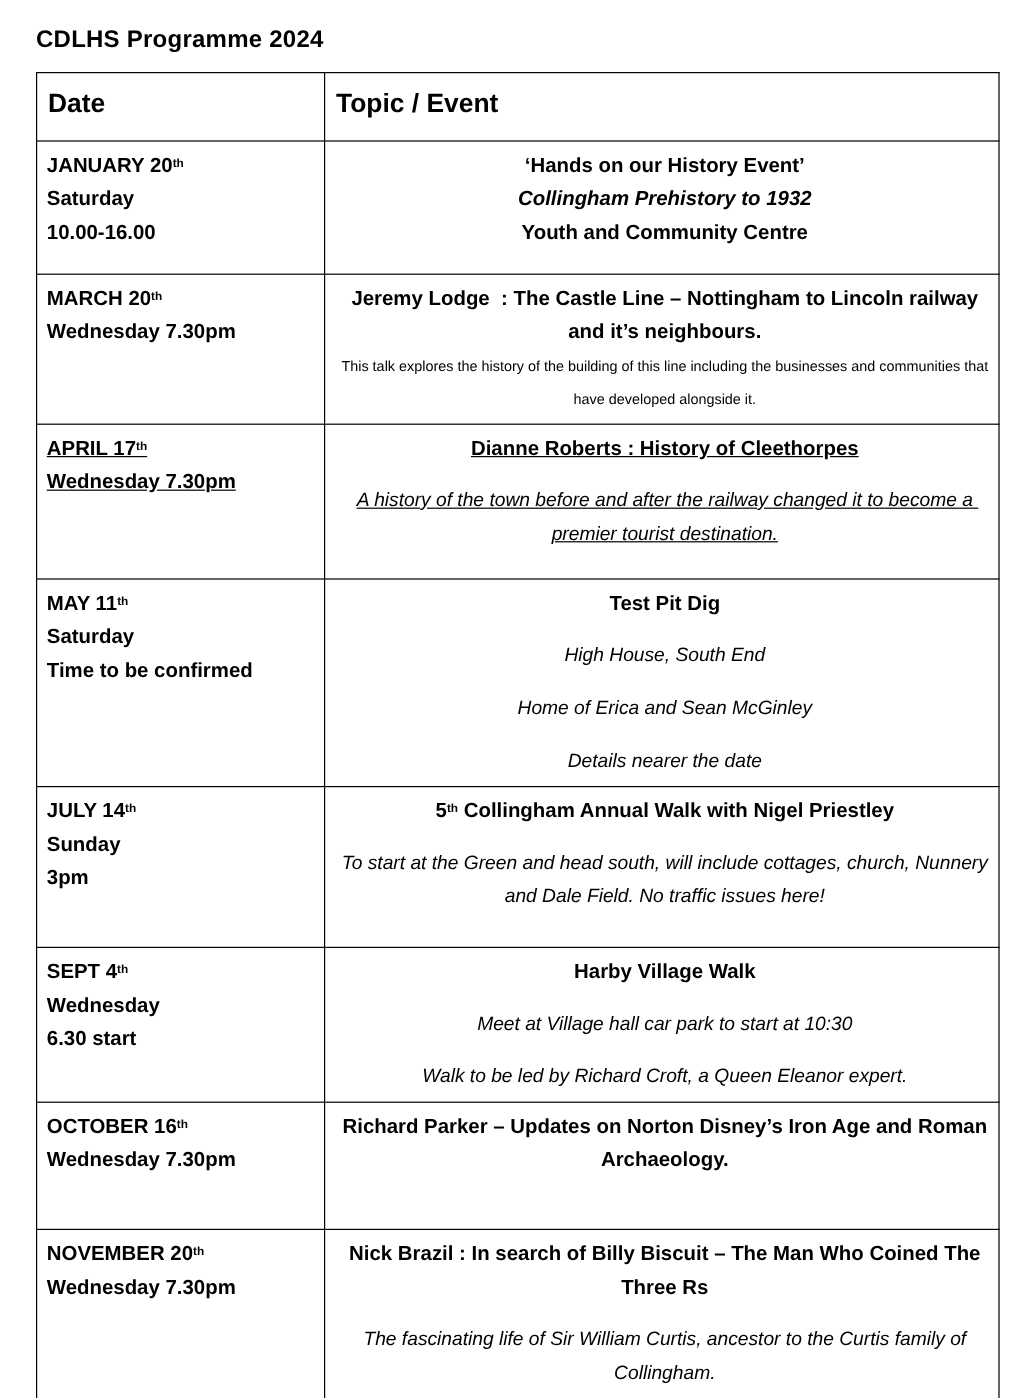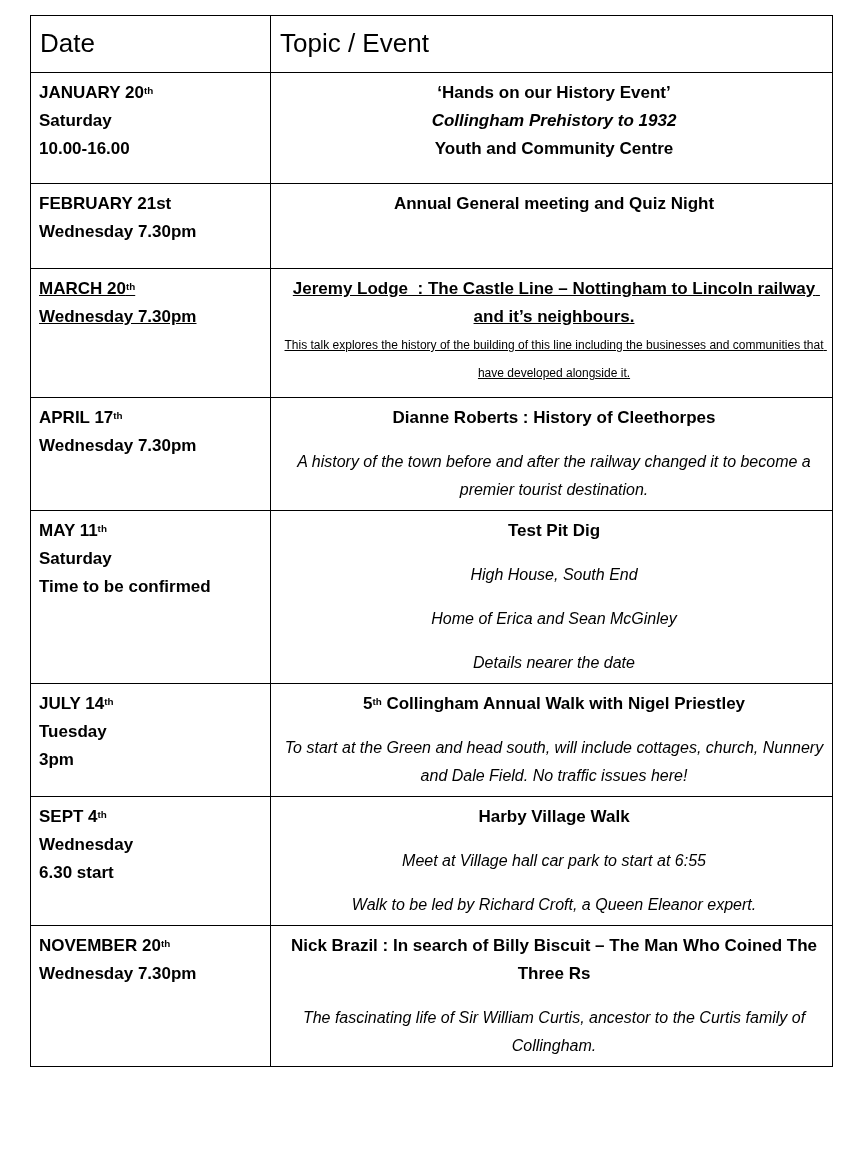--- a/index.html
+++ b/index.html
@@ -29,22 +29,22 @@
   table.programme col.c-date  { width: 240px; }
   table.programme col.c-topic { width: 562px; }
   th, td {
     border: 1.5px solid #000000;
     vertical-align: top;
     text-align: left;
     box-sizing: border-box;
     padding: 6px 8px 6px 8px;
   }
   th {
-    font-size: 26px;
-    font-weight: 400;
+    font-size: 22px;
+    font-weight: 700;
     padding-top: 12px;
     padding-left: 9px;
   }
   td.topic-cell { padding-left: 13px; text-align: center; }
   thead tr { height: 57px; }
   tbody tr:nth-child(1) { height: 111px; }
   tbody tr:nth-child(2) { height: 85px;  }
   tbody tr:nth-child(3) { height: 129px; text-decoration: underline; }
   tbody tr:nth-child(4) { height: 101px; }
   tbody tr:nth-child(5) { height: 134px; }
@@ -65,20 +65,21 @@
     vertical-align: baseline;
     position: relative;
     top: -0.45em;
     line-height: 0;
   }
 </style>
 </head>
 <body>
 
 <main>
+  <h1 class="page-title">CDLHS Programme 2024</h1>
 
   <table class="programme">
     <colgroup>
       <col class="c-date">
       <col class="c-topic">
     </colgroup>
     <thead>
       <tr>
         <th>Date</th>
         <th>Topic / Event</th>
@@ -91,29 +92,20 @@
             <div class="line bold"><span>Saturday</span></div>
             <div class="line bold"><span>10.00-16.00</span></div>
           </td>
     <td class="topic-cell">
             <div class="line bold"><span>‘Hands on our History Event’</span></div>
             <div class="line bold-italic"><span>Collingham Prehistory to 1932</span></div>
             <div class="line bold"><span>Youth and Community Centre</span></div>
           </td>
   </tr>
 
-  <tr>
-    <td class="date-cell">
-            <div class="line bold"><span>FEBRUARY 21st</span></div>
-            <div class="line bold"><span>Wednesday 7.30pm</span></div>
-          </td>
-    <td class="topic-cell">
-            <div class="line bold"><span>Annual General meeting and Quiz Night</span></div>
-          </td>
-  </tr>
 
   <tr>
     <td class="date-cell">
             <div class="line bold"><span>MARCH 20</span><sup>th</sup></div>
             <div class="line bold"><span>Wednesday 7.30pm</span></div>
           </td>
     <td class="topic-cell">
             <div class="line bold"><span>Jeremy Lodge  : The Castle Line – Nottingham to Lincoln railway and it’s neighbours.</span></div>
             <div class="line regular"><span>This talk explores the history of the building of this line including the businesses and communities that have developed alongside it.</span></div>
           </td>
@@ -140,42 +132,51 @@
             <div class="line bold"><span>Test Pit Dig</span></div>
             <div class="line italic"><span>High House, South End</span></div>
             <div class="line italic"><span>Home of Erica and Sean McGinley</span></div>
             <div class="line italic"><span>Details nearer the date</span></div>
           </td>
   </tr>
 
   <tr>
     <td class="date-cell">
             <div class="line bold"><span>JULY 14</span><sup>th</sup></div>
-            <div class="line bold"><span>Tuesday</span></div>
+            <div class="line bold"><span>Sunday</span></div>
             <div class="line bold"><span>3pm</span></div>
           </td>
     <td class="topic-cell">
             <div class="line bold"><span>5</span><sup>th</sup><span> Collingham Annual Walk with Nigel Priestley</span></div>
             <div class="line italic"><span>To start at the Green and head south, will include cottages, church, Nunnery and Dale Field. No traffic issues here!</span></div>
           </td>
   </tr>
 
   <tr>
     <td class="date-cell">
             <div class="line bold"><span>SEPT 4</span><sup>th</sup></div>
             <div class="line bold"><span>Wednesday</span></div>
             <div class="line bold"><span>6.30 start</span></div>
           </td>
     <td class="topic-cell">
             <div class="line bold"><span>Harby Village Walk</span></div>
-            <div class="line italic"><span>Meet at Village hall car park to start at 6:55</span></div>
+            <div class="line italic"><span>Meet at Village hall car park to start at 10:30</span></div>
             <div class="line italic"><span>Walk to be led by Richard Croft, a Queen Eleanor expert.</span></div>
           </td>
   </tr>
 
+  <tr>
+    <td class="date-cell">
+            <div class="line bold"><span>OCTOBER 16</span><sup>th</sup></div>
+            <div class="line bold"><span>Wednesday 7.30pm</span></div>
+          </td>
+    <td class="topic-cell">
+            <div class="line bold"><span>Richard Parker – Updates on Norton Disney’s Iron Age and Roman Archaeology.</span></div>
+          </td>
+  </tr>
 
   <tr>
     <td class="date-cell">
             <div class="line bold"><span>NOVEMBER 20</span><sup>th</sup></div>
             <div class="line bold"><span>Wednesday 7.30pm</span></div>
           </td>
     <td class="topic-cell">
             <div class="line bold"><span>Nick Brazil : In search of Billy Biscuit – The Man Who Coined The Three Rs</span></div>
             <div class="line italic"><span>The fascinating life of Sir William Curtis, ancestor to the Curtis family of Collingham.</span></div>
           </td>

